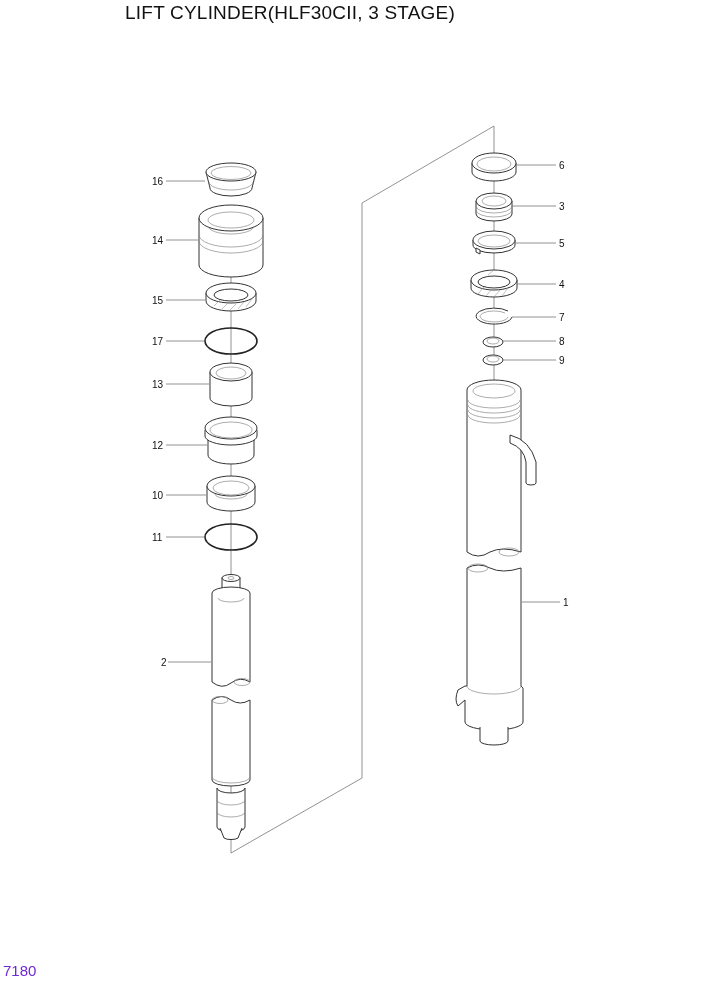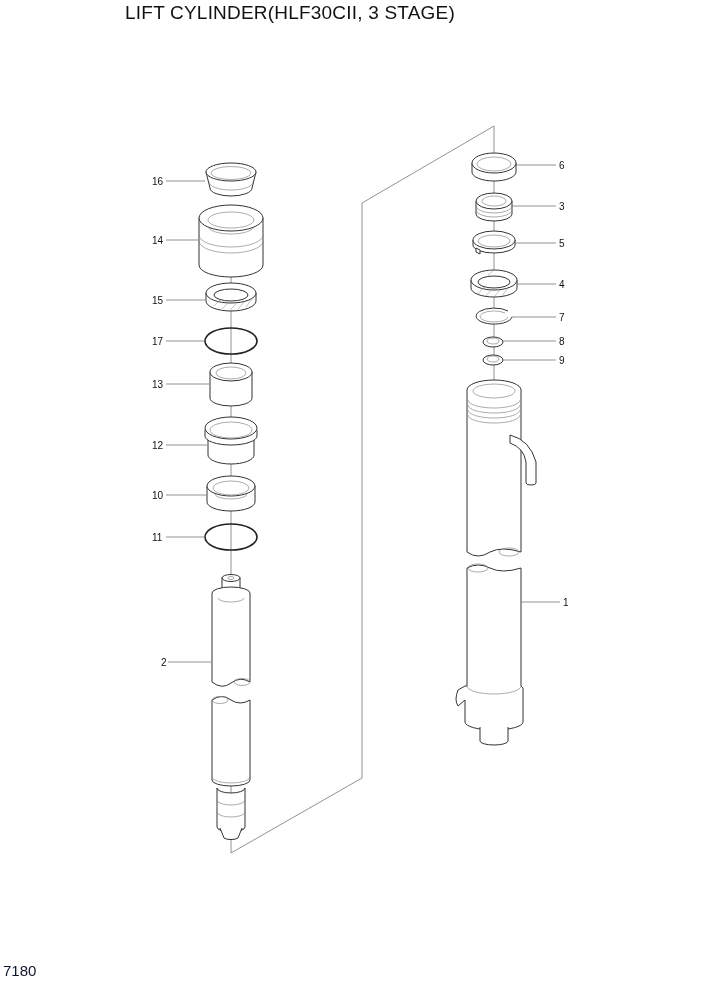--- a/index.html
+++ b/index.html
@@ -1,18 +1,18 @@
 <!DOCTYPE html>
 <html><head>
 <meta charset="utf-8">
 <style>
   html, body { margin:0; padding:0; background:#ffffff; }
   body { width:702px; height:992px; position:relative; overflow:hidden; font-family:"Liberation Sans", sans-serif; }
   .title { position:absolute; left:0; top:0; width:580px; text-align:center; font-size:19px; color:#111; letter-spacing:0.2px; line-height:24px; padding-top:1px; }
-  .page-code { position:absolute; left:3px; top:962px; font-size:15px; color:#0f172a; }
+  .page-code { position:absolute; left:3px; top:962px; font-size:15px; color:#6d28d9; }
   svg.drawing { position:absolute; left:0; top:0; }
   .lbl { font-family:"Liberation Sans", sans-serif; font-size:10px; fill:#111; }
   .lead { stroke:#777; stroke-width:0.8; fill:none; }
   .p { stroke:#333; stroke-width:1; fill:#fff; }
   .pi { stroke:#888; stroke-width:0.7; fill:none; }
   .dark { stroke:#222; stroke-width:1.6; fill:none; }
   .hatch { stroke:#999; stroke-width:0.6; }
 </style>
 </head>
 <body>

